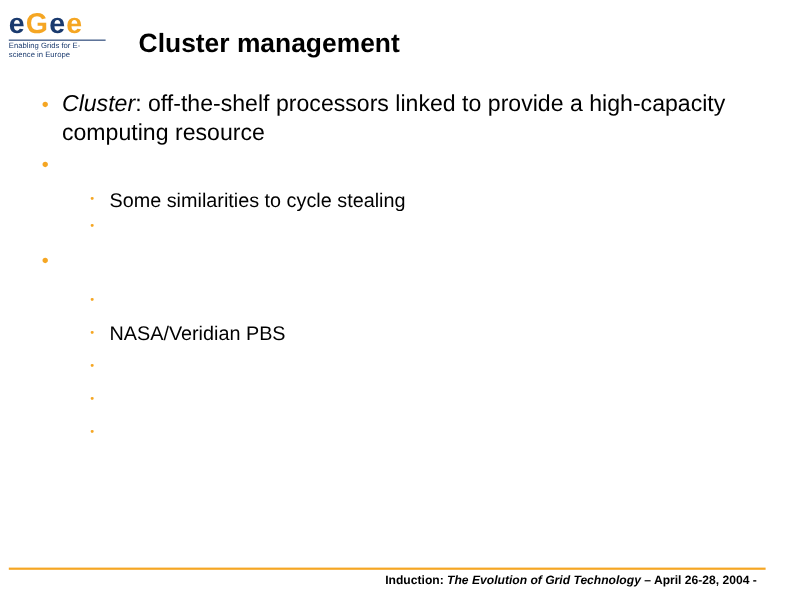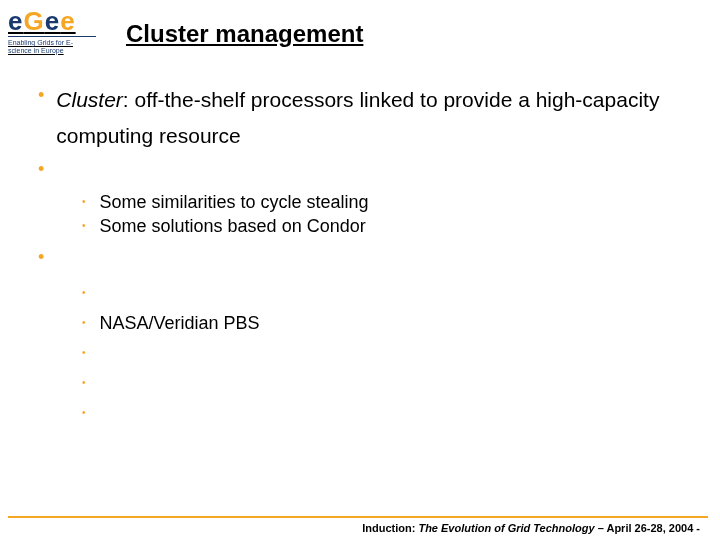--- a/index.html
+++ b/index.html
@@ -6,23 +6,22 @@
   body {
     width: 720px;
     height: 540px;
     font-family: Arial, Helvetica, sans-serif;
     background: #ffffff;
     position: relative;
     overflow: hidden;
   }
   .header {
     display: flex;
-    align-items: center;
+    align-items: flex-end;
     padding: 8px 0 0 8px;
-    text-decoration: underline;
   }
   .logo {
     width: 100px;
     flex-shrink: 0;
   }
   .logo-top {
     font-size: 26px;
     font-weight: bold;
     letter-spacing: 1px;
     line-height: 1;
@@ -56,21 +55,21 @@
     display: flex;
     margin-bottom: 2px;
   }
   .b1 .dot {
     color: #f5a623;
     font-size: 18px;
     margin-right: 12px;
     line-height: 26px;
   }
   .b1 .txt {
-    line-height: 36px;
+    line-height: 26px;
   }
   .b1 .txt em { font-style: italic; }
   .spacer-sm { height: 6px; }
   .b2 {
     display: flex;
     font-size: 18px;
     margin-left: 44px;
     line-height: 24px;
   }
   .b2 .dot {
@@ -88,21 +87,21 @@
   .b3 .dot {
     color: #f5a623;
     font-size: 10px;
     margin-right: 14px;
     line-height: 30px;
   }
   .footer {
     position: absolute;
     bottom: 6px;
     left: 0;
-    right: 4px;
+    right: 16px;
   }
   .footer-line {
     height: 2px;
     background: #f5a623;
     margin: 0 8px 4px 8px;
   }
   .footer-text {
     text-align: right;
     font-size: 11px;
     font-weight: bold;
@@ -136,21 +135,20 @@
   </div>
 
   <div class="spacer-sm"></div>
 
   <div class="b2">
     <div class="dot">•</div>
     <div>Some similarities to cycle stealing</div>
   </div>
   <div class="b2">
     <div class="dot">•</div>
-    <div>Some solutions based on Condor</div>
   </div>
 
   <div class="spacer-sm"></div>
 
   <div class="b1">
     <div class="dot">•</div>
   </div>
 
   <div class="spacer-sm"></div>
 

